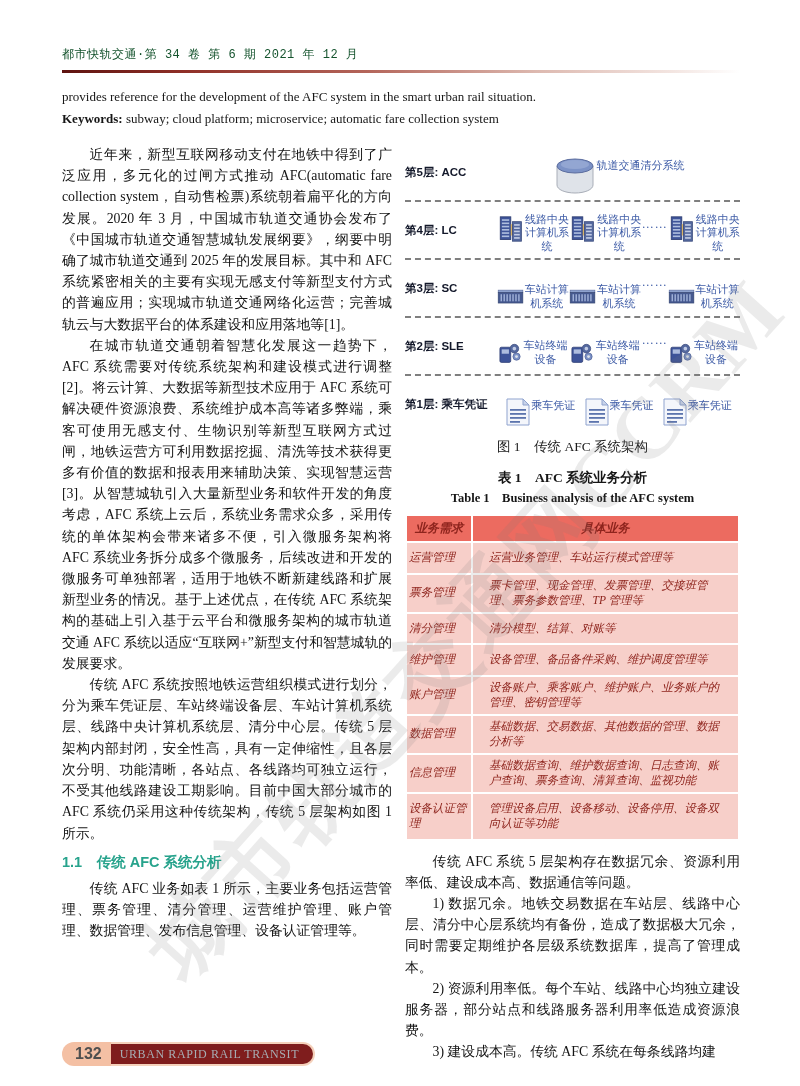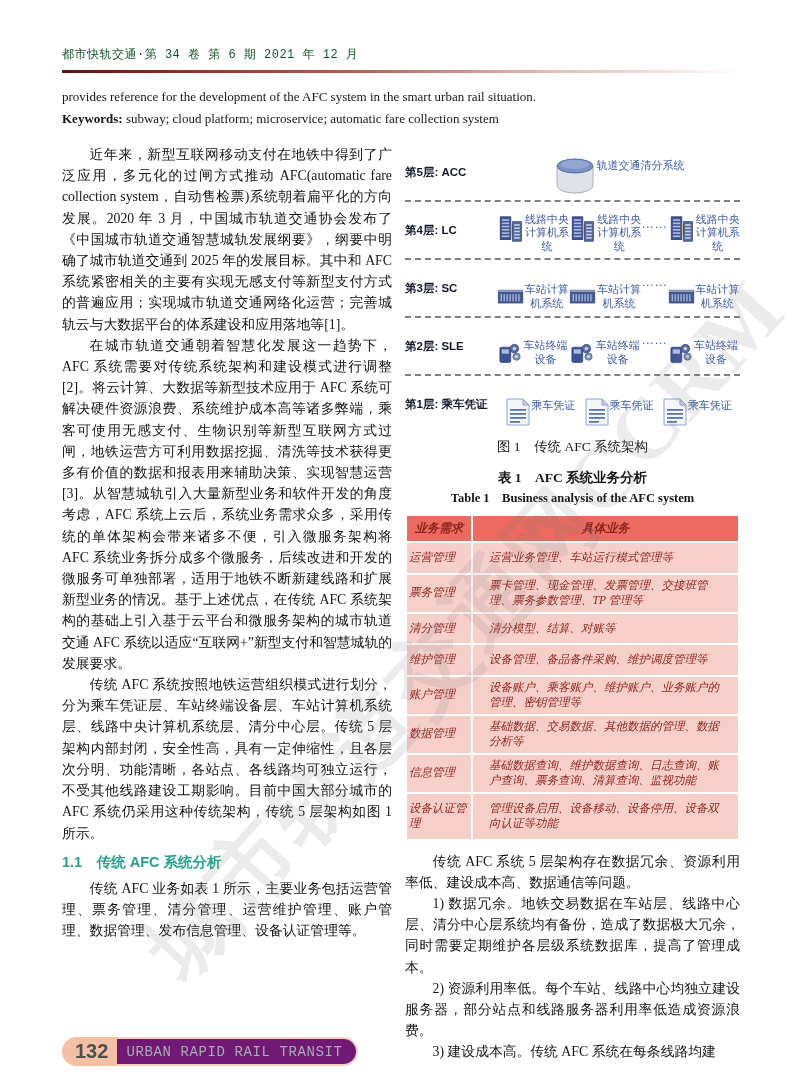--- a/index.html
+++ b/index.html
@@ -97,33 +97,33 @@
     font-size: 86px; font-weight: bold; white-space: nowrap;
     color: rgba(120,120,120,0.15); letter-spacing: 3px;
     pointer-events: none; z-index: 5;
     font-family: "Liberation Serif", "DejaVu Serif", serif;
   }
 
   .footer { position: absolute; left: 62px; bottom: 20px; display: inline-flex; align-items: stretch; }
   .footer-num {
     background: #f4c0a4; color: #4f4f4f;
     font-family: "Liberation Sans", "DejaVu Sans", sans-serif;
-    font-weight: bold; font-size: 20px;
+    font-weight: bold; font-size: 16px;
     padding: 3px 9px 3px 13px;
     border-radius: 15px 0 0 15px;
     display: flex; align-items: center;
   }
   .footer-pill {
     border: 2px solid #f5d1bb; border-left: none;
     border-radius: 0 15px 15px 0;
-    background: #701a75;
+    background: #7f1d1d;
     padding: 2px 14px 2px 9px;
     display: flex; align-items: center;
-    font-family: Liberation Mono, monospace;
-    font-size: 14px; letter-spacing: 0.6px; color: #a7adb3;
+    font-family: Liberation Serif, serif;
+    font-size: 12px; letter-spacing: 0.6px; color: #a7adb3;
   }
 </style>
 </head>
 <body>
 
 <div class="page">
   <div class="watermark">城市轨道交通网CCRM</div>
 
   <div class="content">
     <div class="journal-header">都市快轨交通·第 34 卷  第 6 期  2021 年 12 月</div>

